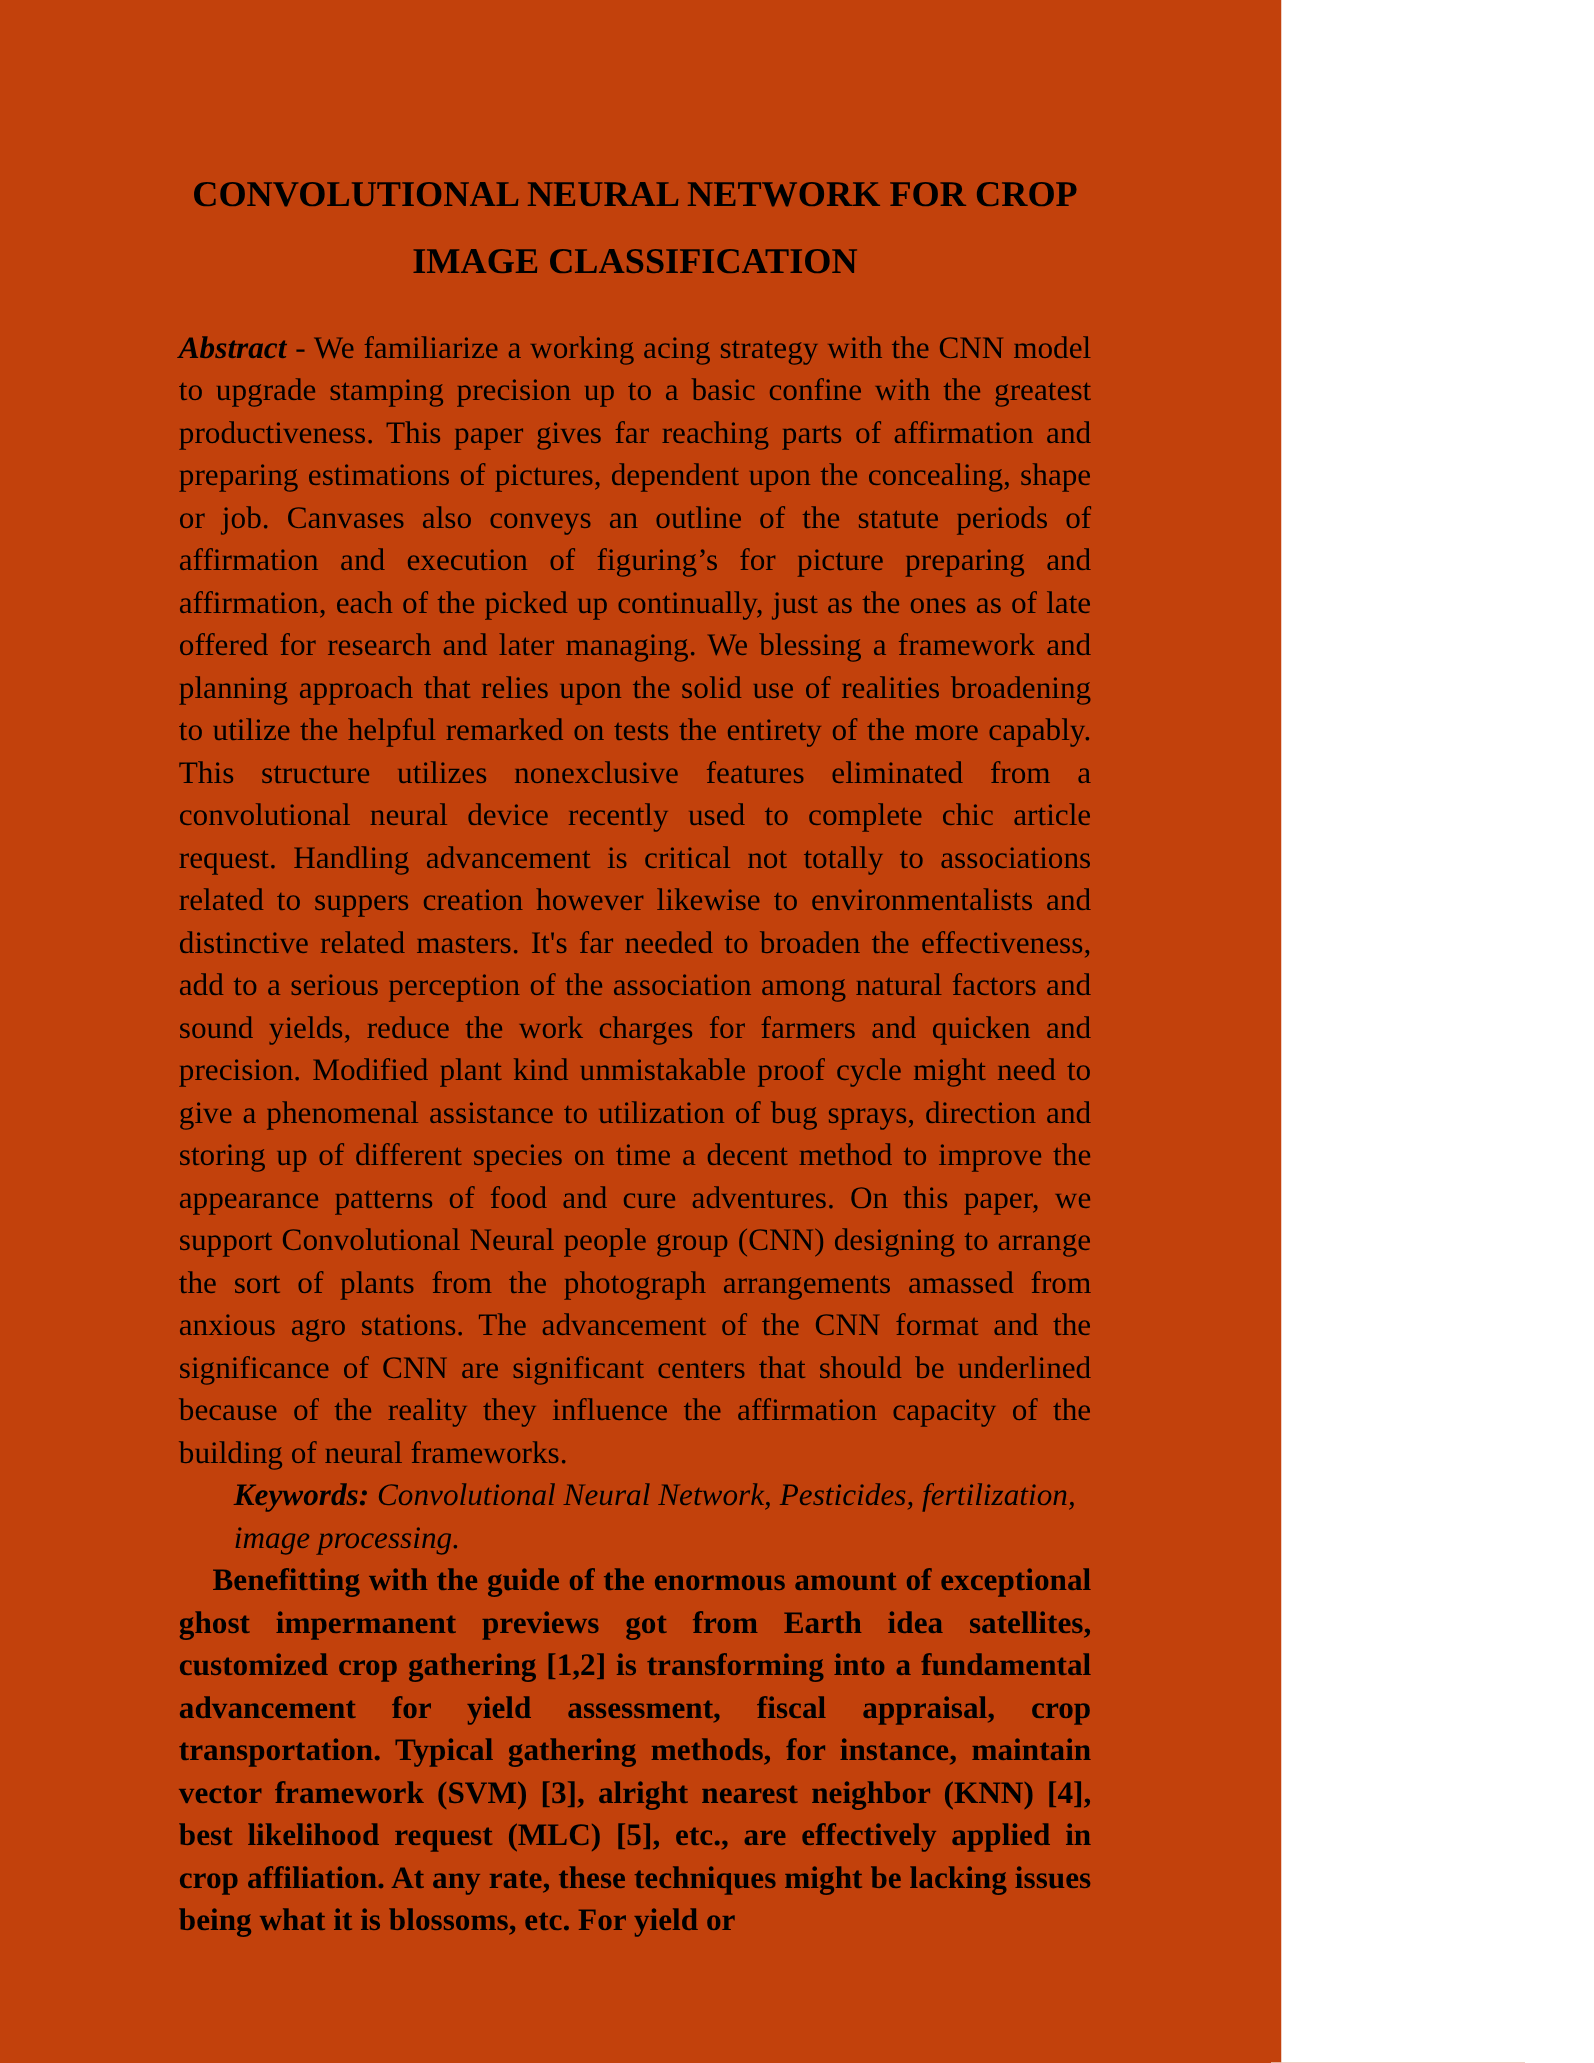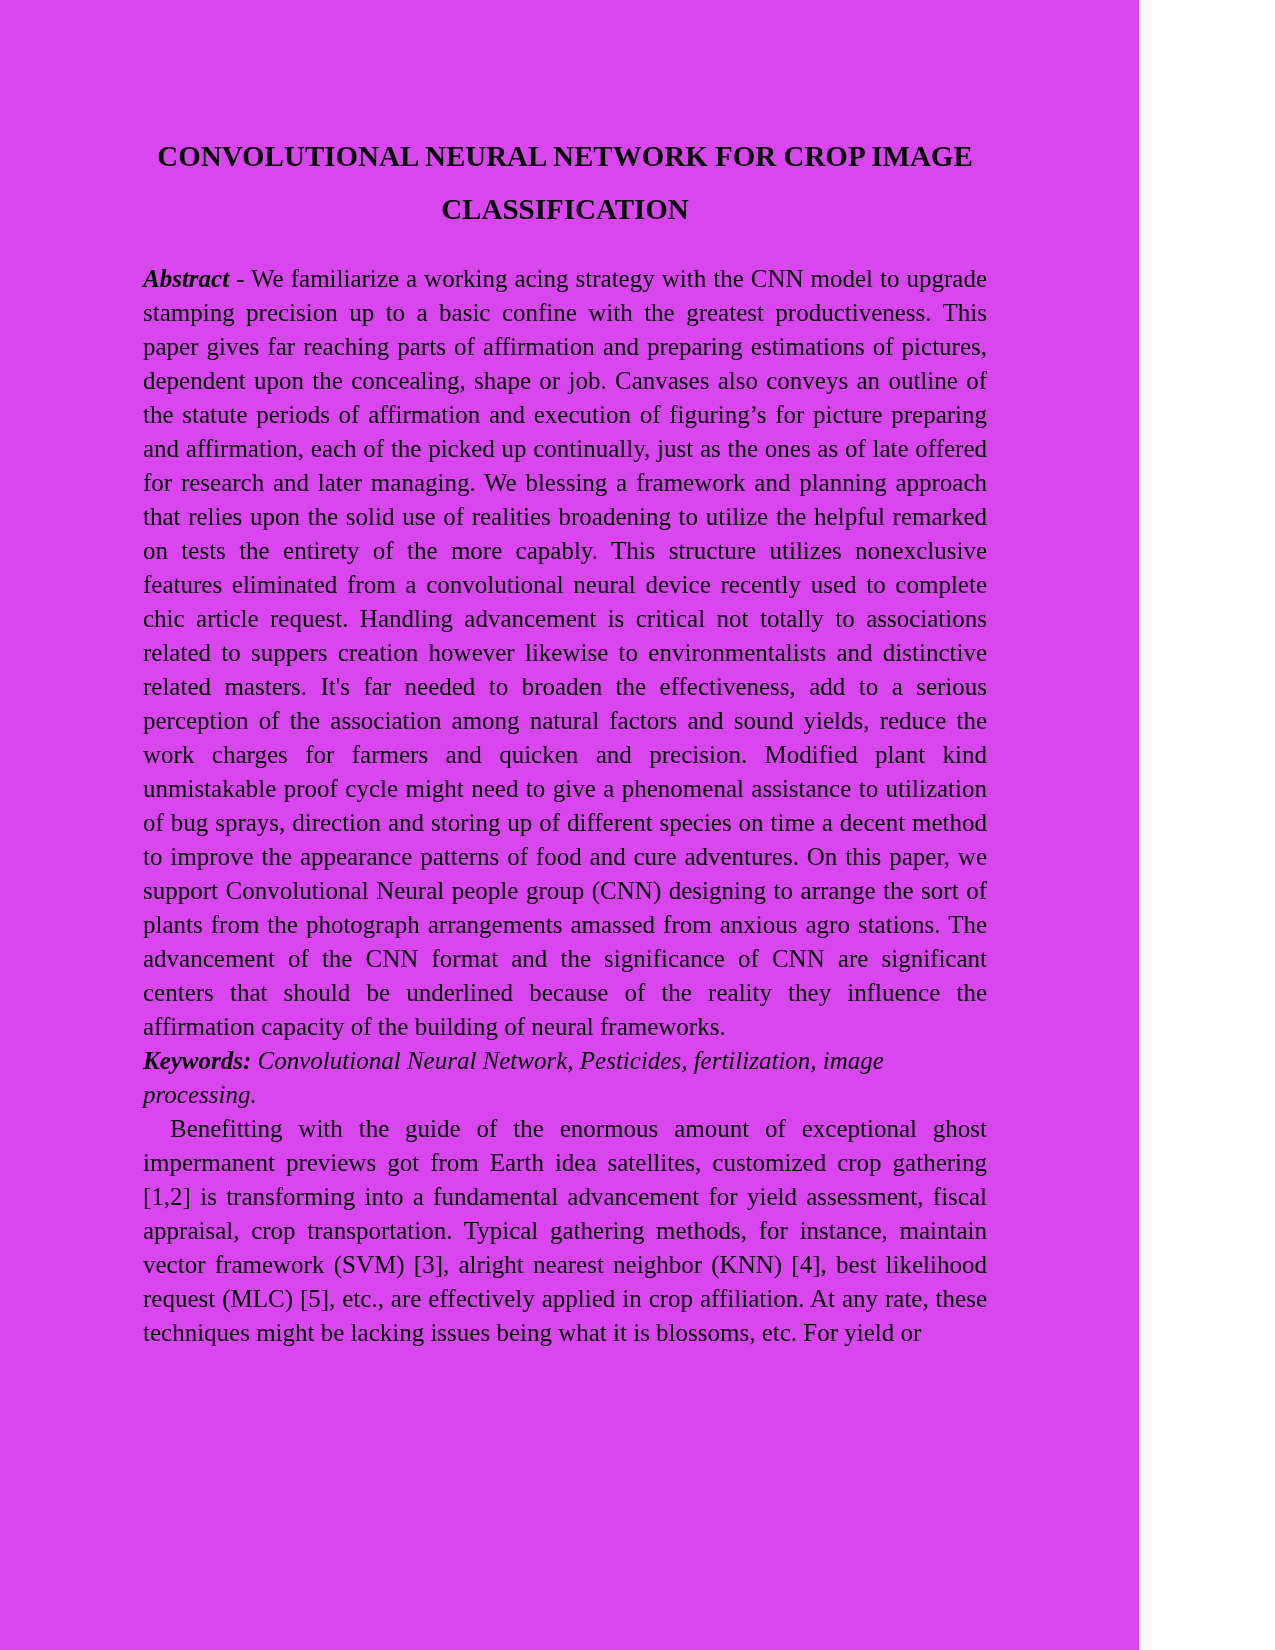--- a/index.html
+++ b/index.html
@@ -2,23 +2,23 @@
 <html><head>
 <meta charset="utf-8">
 <style>
   html, body {
     margin: 0;
     padding: 0;
     background: #ffffff;
   }
   .page {
     position: relative;
-    width: 1139px;
+    width: 1025px;
     height: 1650px;
-    background: #d946ef;
+    background: #c2410c;
     color: #000000;
     font-family: "Liberation Serif", "DejaVu Serif", serif;
     overflow: hidden;
     box-sizing: border-box;
   }
   .content {
     box-sizing: border-box;
     padding: 130px 152px 0 143px;
     width: 100%;
   }
@@ -34,36 +34,38 @@
     line-height: 34px;
     text-align: justify;
     margin: 0;
   }
   .bi {
     font-weight: bold;
     font-style: italic;
   }
   .keywords {
     text-align: left;
+    margin-left: 44px;
   }
   .kw {
     font-style: italic;
   }
   .section-heading {
     font-size: 25px;
     font-weight: bold;
     line-height: 42.7px;
     margin: 0;
   }
   .sec-num {
     display: inline-block;
     width: 48px;
   }
   .intro {
     text-indent: 27px;
+    font-weight: bold;
   }
 </style>
 </head>
 <body>
 
 <div class="page">
   <div class="content">
 
     <h1 class="title">CONVOLUTIONAL NEURAL NETWORK FOR CROP IMAGE CLASSIFICATION</h1>
 

